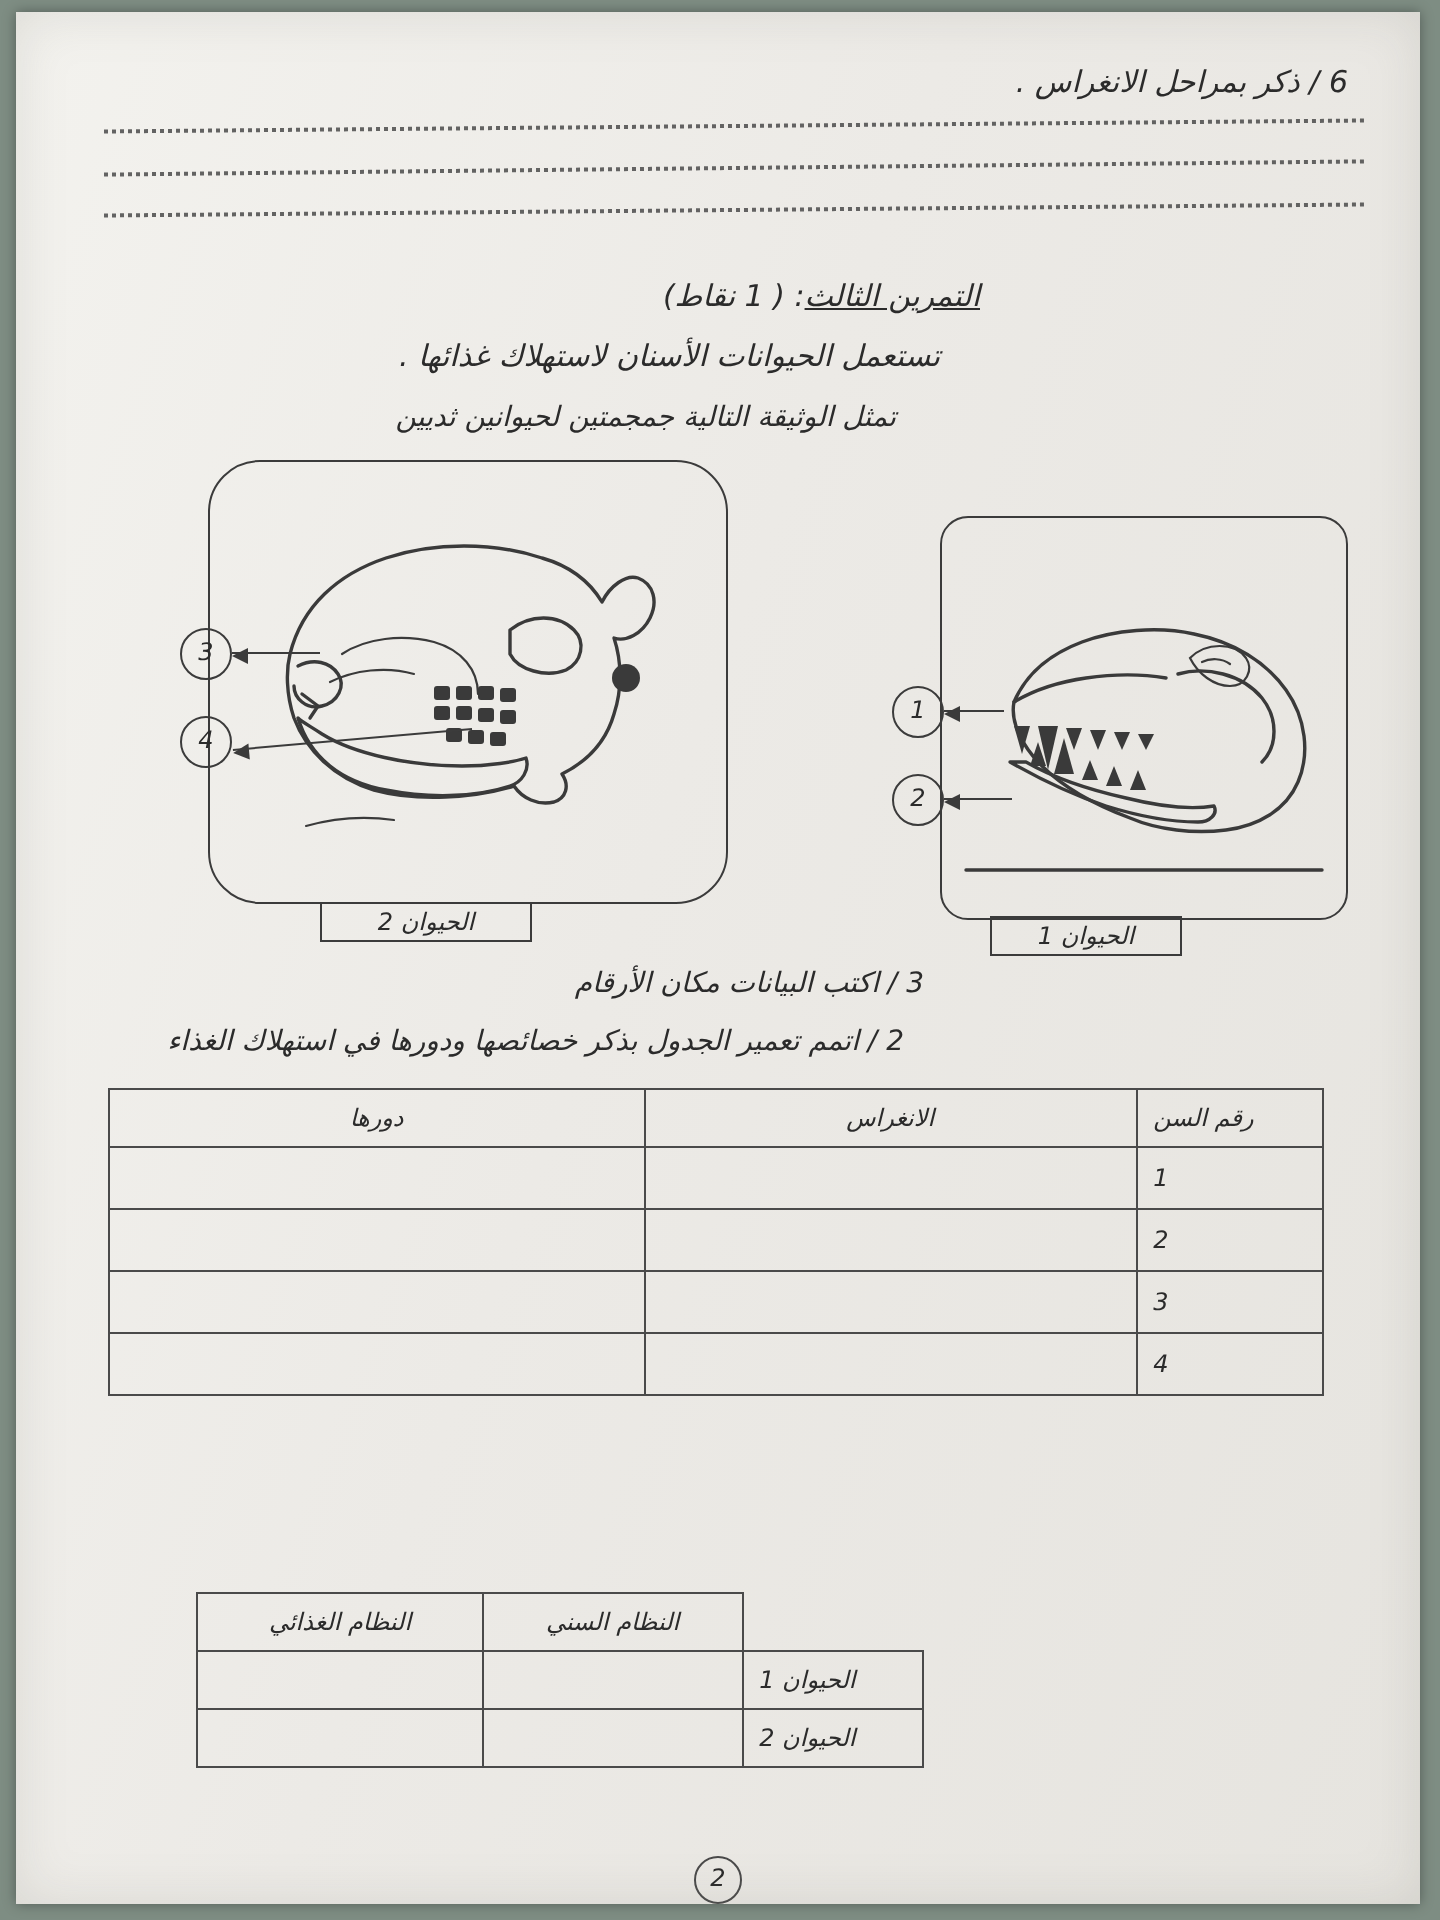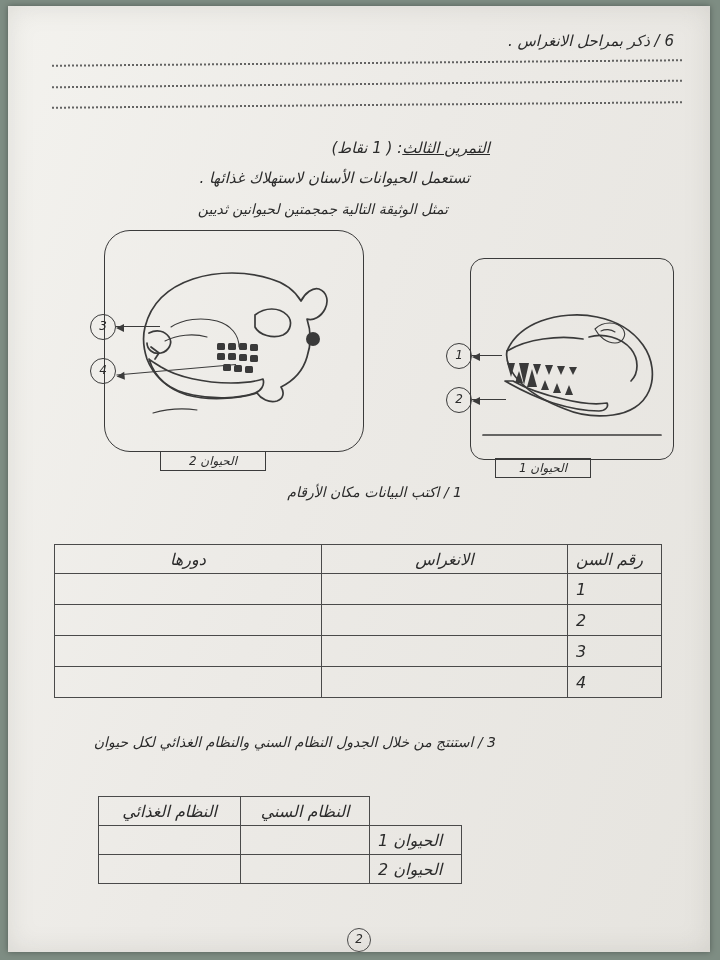--- a/index.html
+++ b/index.html
@@ -156,21 +156,21 @@
   
   table {
     position: absolute;
     border-collapse: collapse;
     direction: rtl;
     color: #2b2b2b;
   }
   table td, table th {
     border: 1px solid #4a4a4a;
     font-weight: normal;
-    font-size: 16px;
+    font-size: 12px;
     padding: 0 8px;
     text-align: center;
   }
   #table-teeth {
     right: 48px;
     top: 538px;
     width: 608px;
   }
   #table-teeth th { height: 28px; }
   #table-teeth td { height: 30px; }
@@ -313,21 +313,22 @@
       <path class="ink" d="M12 176 L190 176"></path>
     </svg>
   </div>
   <div class="caption" id="cap-right">الحيوان 1</div>
 
   <div class="callout" id="co-1">1</div>
   <div class="callout" id="co-2">2</div>
   <div class="lead" id="lead-1"></div>
   <div class="lead" id="lead-2"></div>
 
-  <div class="txt" id="inst1">1 / اكتب البيانات مكان الأرقام</div>
+  <div class="txt" id="inst1">3 / اكتب البيانات مكان الأرقام</div>
+  <div class="txt" id="inst2">2 / اتمم تعمير الجدول بذكر خصائصها ودورها في استهلاك الغذاء</div>
 
   <table id="table-teeth">
     <thead>
       <tr>
         <th class="col-num">رقم السن</th>
         <th class="col-char">الانغراس</th>
         <th class="col-role">دورها</th>
       </tr>
     </thead>
     <tbody>
@@ -347,21 +348,20 @@
         <td class="col-role"></td>
       </tr>
       <tr>
         <td class="col-num">4</td>
         <td class="col-char"></td>
         <td class="col-role"></td>
       </tr>
     </tbody>
   </table>
 
-  <div class="txt" id="inst3">3 / استنتج من خلال الجدول النظام السني والنظام الغذائي لكل حيوان</div>
 
   <table id="table-diet">
     <thead>
       <tr>
         <th class="col-animal corner"></th>
         <th class="col-dental">النظام السني</th>
         <th class="col-food">النظام الغذائي</th>
       </tr>
     </thead>
     <tbody>

